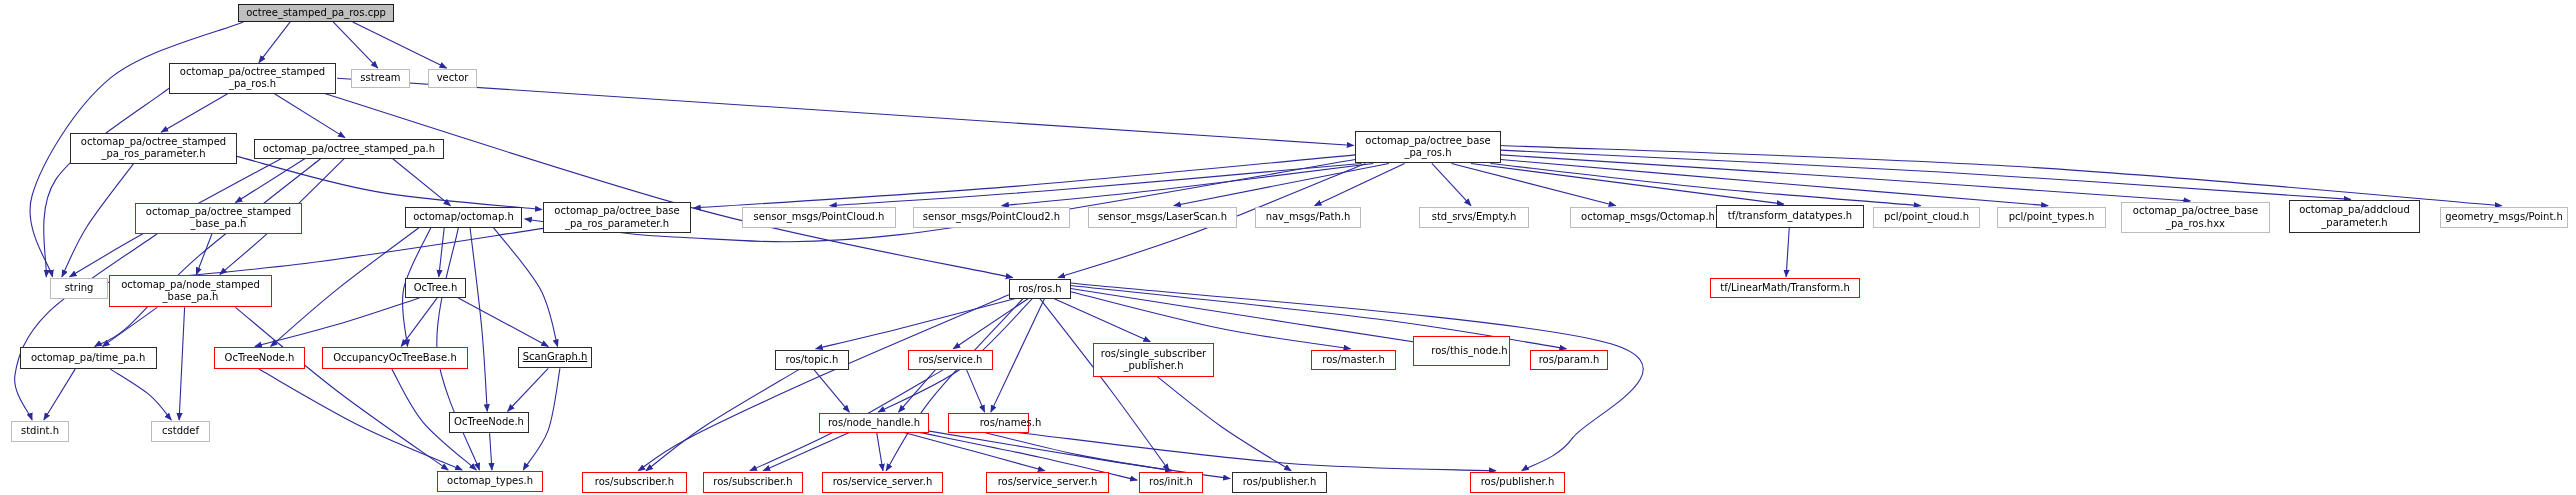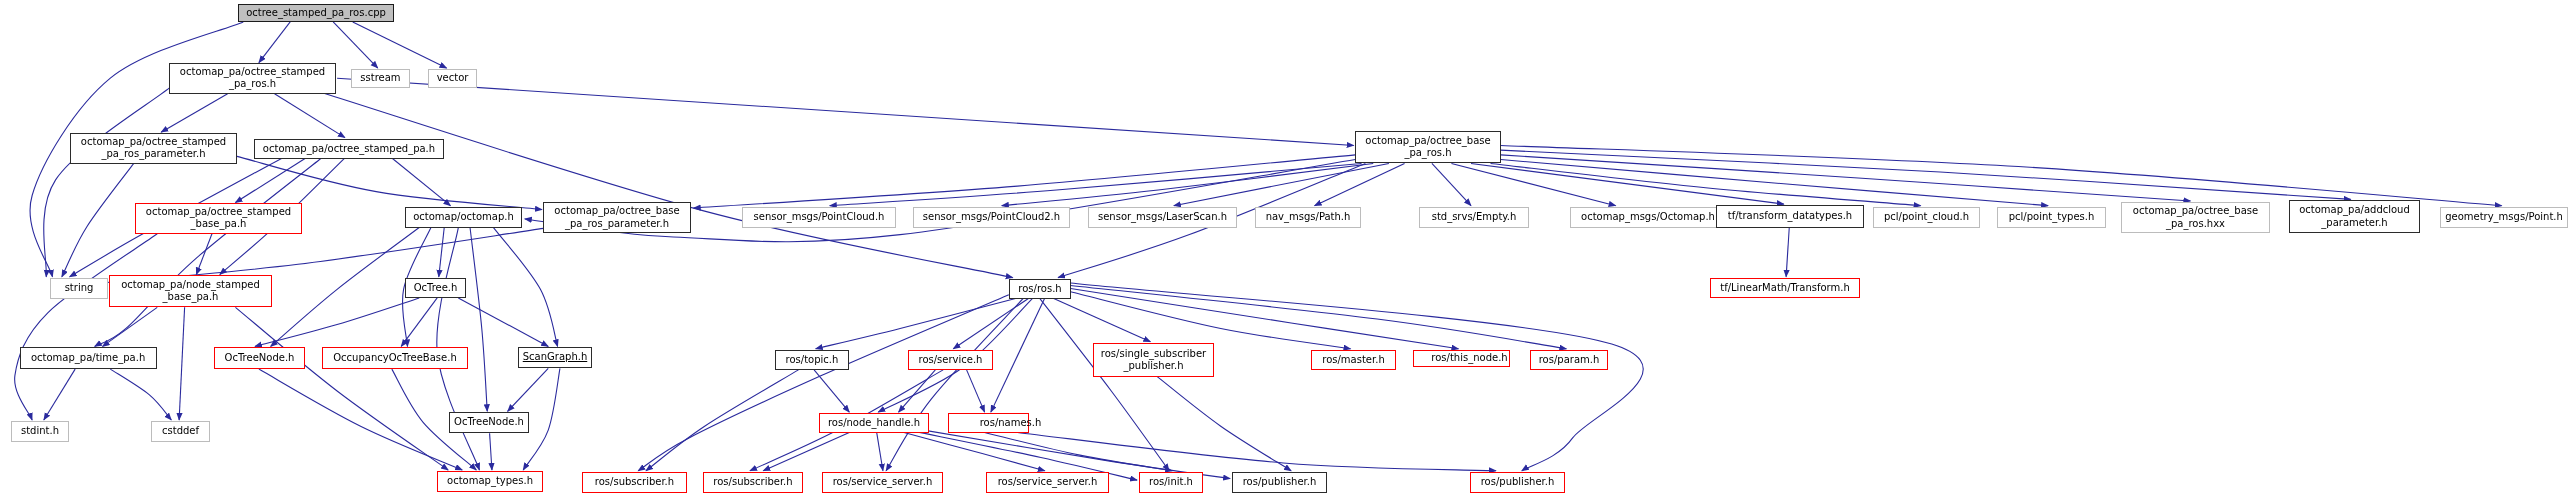--- a/index.html
+++ b/index.html
@@ -158,21 +158,21 @@
     <div class="node red" style="left: 1710px; top: 278px; width: 150px; height: 20.3px;">tf/LinearMath/Transform.h</div>
     <div class="node bold" style="left: 19.6px; top: 347px; width: 137px; height: 22px;">octomap_pa/time_pa.h</div>
     <div class="node red" style="left: 214px; top: 347px; width: 91px; height: 22px;">OcTreeNode.h</div>
     <div class="node red" style="left: 322px; top: 347px; width: 146px; height: 22px;">OccupancyOcTreeBase.h</div>
     <div class="node bold" style="left: 518px; top: 347px; width: 74px; height: 21px; text-decoration: underline;">ScanGraph.h</div>
     <div class="node bold" style="left: 775px; top: 350px; width: 74px; height: 20.3px;">ros/topic.h</div>
     <div class="node red" style="left: 908px; top: 350px; width: 85px; height: 20.3px;">ros/service.h</div>
     <div class="node red" style="left: 1093px; top: 343px; width: 121px; height: 34px;">ros/single_subscriber
 _publisher.h</div>
     <div class="node red" style="left: 1311px; top: 350px; width: 85px; height: 20.3px;">ros/master.h</div>
-    <div class="node red" style="left: 1413px; top: 350px; width: 97px; height: 17px; padding-left: 16px;">ros/this_node.h</div>
+    <div class="node red" style="left: 1413px; top: 336px; width: 97px; height: 30px; padding-left: 16px;">ros/this_node.h</div>
     <div class="node red" style="left: 1530px; top: 350px; width: 78px; height: 20.3px;">ros/param.h</div>
     <div class="node plain" style="left: 11px; top: 421px; width: 58px; height: 21px;">stdint.h</div>
     <div class="node plain" style="left: 151px; top: 421px; width: 59px; height: 21px;">cstddef</div>
     <div class="node bold" style="left: 449px; top: 412px; width: 80px; height: 21px;">OcTreeNode.h</div>
     <div class="node red" style="left: 819px; top: 413px; width: 110px; height: 19.6px;">ros/node_handle.h</div>
     <div class="node red" style="left: 948px; top: 413px; width: 81px; height: 19.6px; padding-left: 44px;">ros/names.h</div>
     <div class="node red" style="left: 437px; top: 471px; width: 106px; height: 21px;">octomap_types.h</div>
     <div class="node red" style="left: 582px; top: 472px; width: 105px; height: 21px;">ros/subscriber.h</div>
     <div class="node red" style="left: 703px; top: 472px; width: 100px; height: 21px;">ros/subscriber.h</div>
     <div class="node red" style="left: 822px; top: 472px; width: 121px; height: 21px;">ros/service_server.h</div>

